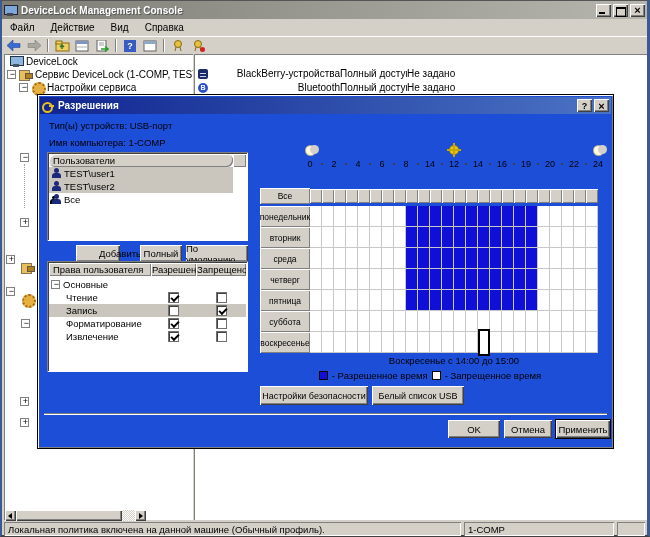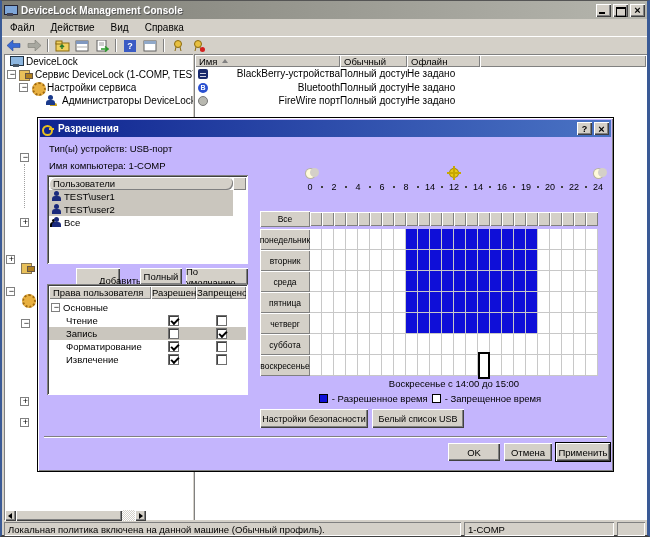--- a/index.html
+++ b/index.html
@@ -65,22 +65,22 @@
   .hscroll{position:absolute;left:3px;top:509px;width:141px;height:11px;background:repeating-conic-gradient(#fff 0 25%,#d4d0c8 0 50%) 0 0/2px 2px;}
   .sarrow{position:absolute;top:0;width:11px;height:11px;background:#d4d0c8;box-shadow:inset 1px 1px 0 #fff,inset -1px -1px 0 #404040,inset -2px -2px 0 #808080;}
   .sarrow::after{content:"";position:absolute;top:3px;width:0;height:0;border-top:3px solid transparent;border-bottom:3px solid transparent;}
   .sarrow.left::after{left:3px;border-right:4px solid #000;}
   .sarrow.right::after{left:4px;border-left:4px solid #000;}
   .sthumb{position:absolute;left:11px;top:0;width:106px;height:11px;background:#d4d0c8;box-shadow:inset 1px 1px 0 #fff,inset -1px -1px 0 #404040,inset -2px -2px 0 #808080;}
   
   .statusbar{position:absolute;left:2px;top:521px;right:2px;height:14px;display:flex;gap:3px;font-size:9.5px;}
   .ssec{box-shadow:inset 1px 1px 0 #808080,inset -1px -1px 0 #fff;display:flex;align-items:center;padding:0 4px;white-space:nowrap;overflow:hidden;}
   
-  .dlg{position:absolute;left:35px;top:93px;width:577px;height:355px;background:#c4b5fd;z-index:10;
-       border:1px solid #000;box-shadow:inset 1px 1px 0 #fff,inset -1px -1px 0 #808080;font-size:10px;margin-top:23px;}
+  .dlg{position:absolute;left:35px;top:93px;width:577px;height:355px;background:#1d4ed8;z-index:10;
+       border:1px solid #000;box-shadow:inset 1px 1px 0 #fff,inset -1px -1px 0 #808080;font-size:10px;}
   .dlg-tb{position:absolute;left:2px;top:2px;right:2px;height:17px;background:linear-gradient(90deg,#102590,#4a73c4);
        display:flex;align-items:center;color:#fff;font-weight:bold;font-size:10px;padding:0 2px;}
   .dlg-tb .t-title{flex:1;margin-left:4px;}
   .key-ic{width:12px;height:11px;position:relative;}
   .key-ic::before{content:"";position:absolute;left:0;top:2px;width:7px;height:7px;border-radius:50%;border:2px solid #e8c020;}
   .key-ic::after{content:"";position:absolute;left:7px;top:5px;width:5px;height:2px;background:#e8c020;box-shadow:3px 2px 0 -1px #e8c020;}
   .dlabel{position:absolute;font-size:9.5px;white-space:nowrap;}
   
   .users-box{position:absolute;left:9px;top:57px;width:201px;height:89px;background:#fff;
        box-shadow:inset 1px 1px 0 #808080,inset -1px -1px 0 #fff,inset 2px 2px 0 #404040;overflow:hidden;}
@@ -244,33 +244,20 @@
   <div class="abs frag xbox plus" style="left:18px;top:329px;"></div>
   <div class="abs frag xbox plus" style="left:18px;top:341px;"></div>
 
   <div class="hscroll">
     <div class="sarrow left" style="left:0;"></div>
     <div class="sthumb"></div>
     <div class="sarrow right" style="right:0;"></div>
   </div>
 
   <div class="list-panel">
-    <div class="list-hdr">
-      <div class="hdrcell" style="width:145px;">
-        <span>Имя</span>
-        <div class="sort-asc"></div>
-      </div>
-      <div class="hdrcell" style="width:67px;">
-        <span>Обычный</span>
-      </div>
-      <div class="hdrcell" style="width:73px;">
-        <span>Офлайн</span>
-      </div>
-      <div class="hdrcell" style="flex:1;"></div>
-    </div>
     <div class="lrow" style="top:13px;">
       <div class="lcell" style="width:145px;display:flex;align-items:center;">
           <div class="dev-ic dev-bb"></div>
           <span>BlackBerry-устройства</span>
         </div>
       <div class="lcell" style="width:67px;">Полный доступ</div>
       <div class="lcell" style="width:73px;">Не задано</div>
     </div>
     <div class="lrow" style="top:27px;">
       <div class="lcell" style="width:145px;display:flex;align-items:center;">
@@ -321,21 +308,21 @@
       <div class="uitem selected" style="top:28px;">
         <div class="picon"></div>
           <span>TEST\user2</span>
       </div>
       <div class="uitem" style="top:41px;">
         <div class="picon group"></div>
           <span>Все</span>
       </div>
     </div>
 
-    <div class="btn" style="position:absolute;left:38px;top:150px;width:44px;height:24px;padding-left:44px;">Добавить</div>
+    <div class="btn" style="position:absolute;left:38px;top:150px;width:44px;height:17px;padding-left:44px;">Добавить</div>
     <div class="btn" style="position:absolute;left:102px;top:150px;width:42px;height:17px;">Полный</div>
     <div class="btn" style="position:absolute;left:148px;top:150px;width:62px;height:17px;">По умолчанию</div>
 
     <div class="rights-box">
       <div class="rights-hdr">
         <div class="hdrcell" style="width:102px;">
             <span>Права пользователя</span>
           </div>
         <div class="hdrcell" style="width:45px;padding:0 1px;">
             <span>Разрешено</span>
@@ -521,48 +508,48 @@
           <div class="cell allowed" style="background: rgb(15, 15, 216);"></div>
           <div class="cell allowed" style="background: rgb(15, 15, 216);"></div>
           <div class="cell allowed" style="background: rgb(15, 15, 216);"></div>
           <div class="cell"></div>
           <div class="cell"></div>
           <div class="cell"></div>
           <div class="cell"></div>
           <div class="cell"></div>
         </div>
         <div class="srow day-row">
+          <div class="slabel">четверг</div>
+          <div class="cell"></div>
+          <div class="cell"></div>
+          <div class="cell"></div>
+          <div class="cell"></div>
+          <div class="cell"></div>
+          <div class="cell"></div>
+          <div class="cell"></div>
+          <div class="cell"></div>
+          <div class="cell allowed" style="background: rgb(15, 15, 216);"></div>
+          <div class="cell allowed" style="background: rgb(15, 15, 216);"></div>
+          <div class="cell allowed" style="background: rgb(15, 15, 216);"></div>
+          <div class="cell allowed" style="background: rgb(15, 15, 216);"></div>
+          <div class="cell allowed" style="background: rgb(15, 15, 216);"></div>
+          <div class="cell allowed" style="background: rgb(15, 15, 216);"></div>
+          <div class="cell allowed" style="background: rgb(15, 15, 216);"></div>
+          <div class="cell allowed" style="background: rgb(15, 15, 216);"></div>
+          <div class="cell allowed" style="background: rgb(15, 15, 216);"></div>
+          <div class="cell allowed" style="background: rgb(15, 15, 216);"></div>
+          <div class="cell allowed" style="background: rgb(15, 15, 216);"></div>
+          <div class="cell"></div>
+          <div class="cell"></div>
+          <div class="cell"></div>
+          <div class="cell"></div>
+          <div class="cell"></div>
+        </div>
+        <div class="srow day-row">
           <div class="slabel">пятница</div>
-          <div class="cell"></div>
-          <div class="cell"></div>
-          <div class="cell"></div>
-          <div class="cell"></div>
-          <div class="cell"></div>
-          <div class="cell"></div>
-          <div class="cell"></div>
-          <div class="cell"></div>
-          <div class="cell allowed" style="background: rgb(15, 15, 216);"></div>
-          <div class="cell allowed" style="background: rgb(15, 15, 216);"></div>
-          <div class="cell allowed" style="background: rgb(15, 15, 216);"></div>
-          <div class="cell allowed" style="background: rgb(15, 15, 216);"></div>
-          <div class="cell allowed" style="background: rgb(15, 15, 216);"></div>
-          <div class="cell allowed" style="background: rgb(15, 15, 216);"></div>
-          <div class="cell allowed" style="background: rgb(15, 15, 216);"></div>
-          <div class="cell allowed" style="background: rgb(15, 15, 216);"></div>
-          <div class="cell allowed" style="background: rgb(15, 15, 216);"></div>
-          <div class="cell allowed" style="background: rgb(15, 15, 216);"></div>
-          <div class="cell allowed" style="background: rgb(15, 15, 216);"></div>
-          <div class="cell"></div>
-          <div class="cell"></div>
-          <div class="cell"></div>
-          <div class="cell"></div>
-          <div class="cell"></div>
-        </div>
-        <div class="srow day-row">
-          <div class="slabel">четверг</div>
           <div class="cell"></div>
           <div class="cell"></div>
           <div class="cell"></div>
           <div class="cell"></div>
           <div class="cell"></div>
           <div class="cell"></div>
           <div class="cell"></div>
           <div class="cell"></div>
           <div class="cell allowed" style="background: rgb(15, 15, 216);"></div>
           <div class="cell allowed" style="background: rgb(15, 15, 216);"></div>

